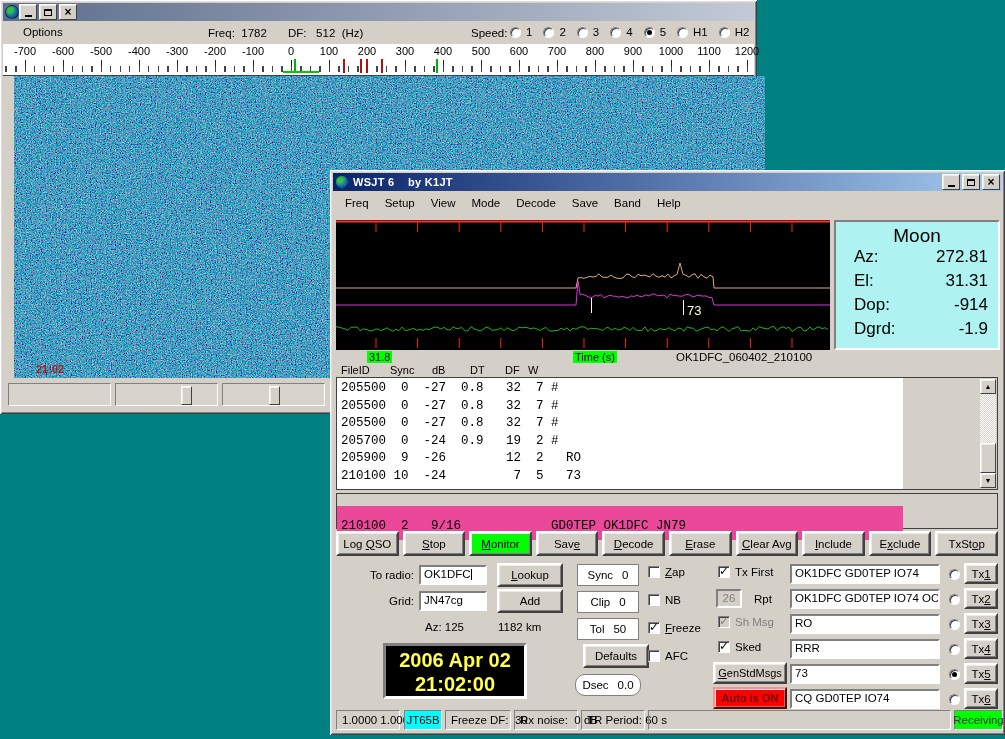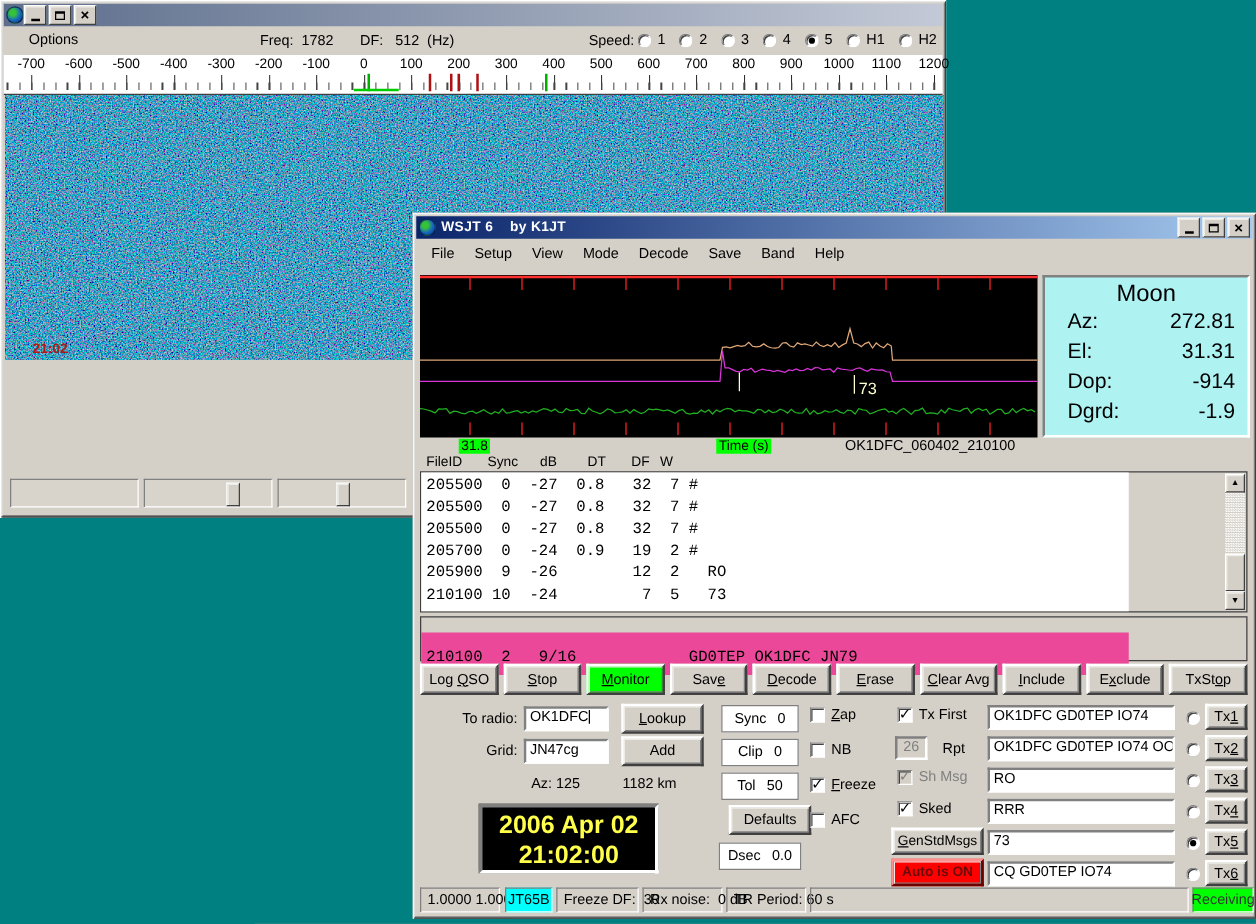--- a/index.html
+++ b/index.html
@@ -47,21 +47,21 @@
   #specjt{left:0;top:0;width:757px;height:414px;}
   .sj-ruler{position:absolute;left:3px;top:44px;width:751px;height:32px;background:#fff;border-bottom:1px solid #404040;box-sizing:border-box;}
   .ruler-num{position:absolute;top:1px;font-size:11px;color:#000;transform:translateX(-50%);}
   .ruler-ticks{position:absolute;left:0;top:15px;width:100%;height:16px;}
   .ticks-major{position:absolute;left:0;top:1px;width:100%;height:12px;
      background:repeating-linear-gradient(90deg,#222 0 1px,transparent 1px 38px);background-position:22px 0;}
   .ticks-minor{position:absolute;left:0;top:7px;width:100%;height:6px;
      background:repeating-linear-gradient(90deg,#444 0 1px,transparent 1px 9.5px);background-position:3px 0;}
   .ruler-marker{position:absolute;top:0;width:2px;height:14px;}
   .ruler-base{position:absolute;height:2px;top:12px;}
-  .waterfall{position:absolute;left:4px;top:76px;width:751px;height:212px;background:#fdba74;overflow:hidden;}
+  .waterfall{position:absolute;left:14px;top:76px;width:751px;height:302px;background:#f9a8d4;overflow:hidden;}
   .wf-time{position:absolute;left:22px;bottom:3px;color:#b01818;font-size:11px;font-weight:bold;}
   .sj-bottom{position:absolute;left:3px;top:380px;width:751px;height:30px;background:#d4d0c8;}
   .slider{position:absolute;top:3px;height:23px;background:#d8d4cc;}
   .slider .handle{position:absolute;top:2px;width:9px;height:17px;background:#d4d0c8;
      border:1px solid;border-color:#fff #404040 #404040 #fff;box-shadow:inset 1px 1px 0 #ecebe5;}
   
   #wsjt{left:330px;top:170px;width:675px;height:565px;}
   .menubar{position:absolute;left:3px;top:22px;right:3px;height:22px;display:flex;align-items:center;padding-left:4px;}
   .graph{position:absolute;left:6px;top:50px;width:494px;height:130px;background:#000;}
   .gmark{position:absolute;width:1px;height:15px;background:#ffffd0;}
@@ -231,21 +231,21 @@
           </span>
         <span class="winbtn">
             <span class="glyph-max"></span>
           </span>
         <span class="winbtn">
             <span class="glyph-close">×</span>
           </span>
       </span>
     </div>
     <div class="menubar">
-      <span class="menu-item">File</span>
+      <span class="menu-item">Freq</span>
       <span class="menu-item">Setup</span>
       <span class="menu-item">View</span>
       <span class="menu-item">Mode</span>
       <span class="menu-item">Decode</span>
       <span class="menu-item">Save</span>
       <span class="menu-item">Band</span>
       <span class="menu-item">Help</span>
     </div>
 
     <div class="graph">
@@ -361,21 +361,21 @@
     <span class="lbl" style="left:168px;top:451px;">1182 km</span>
     <div class="clock">
       <div style="margin-top:2px;">2006 Apr 02</div>
       <div>21:02:00</div>
     </div>
 
     <div class="param-box" style="left:247px;top:394px;width:62px;height:22px;"><span>Sync</span><span>0</span></div>
     <div class="param-box" style="left:247px;top:421px;width:62px;height:22px;"><span>Clip</span><span>0</span></div>
     <div class="param-box" style="left:247px;top:448px;width:62px;height:22px;"><span>Tol</span><span>50</span></div>
     <span class="btn3d" style="left:253px;top:474px;width:66px;height:24px;">Defaults</span>
-    <div class="param-box" style="left:245px;top:504px;width:66px;height:22px;"><span>Dsec</span><span>0.0</span></div>
+    <div class="param-box" style="left:245px;top:504px;width:66px;height:22px;border-radius:10px;"><span>Dsec</span><span>0.0</span></div>
 
     <span class="checkrow" style="left:318px;top:396px;">
         <span class="cb"></span>
         <span><u>Z</u>ap</span>
       </span>
     <span class="checkrow" style="left:318px;top:424px;">
         <span class="cb"></span>
         <span>NB</span>
       </span>
     <span class="checkrow" style="left:318px;top:452px;">

